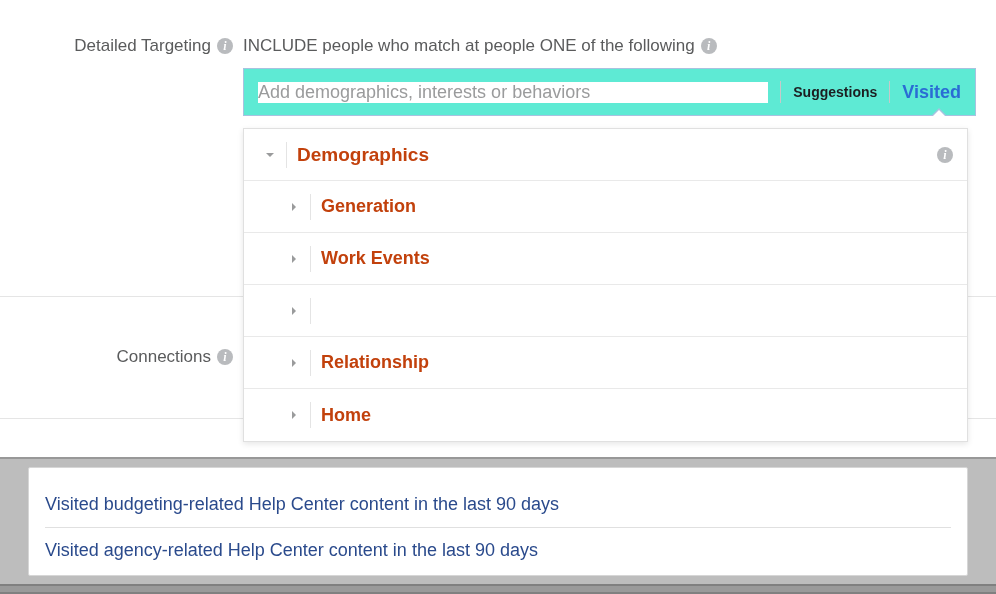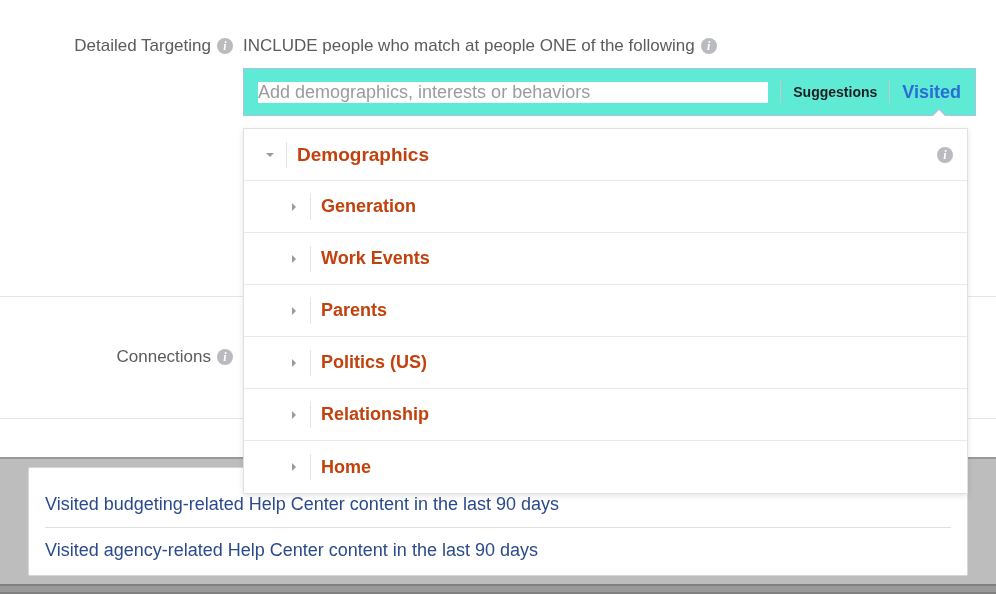--- a/index.html
+++ b/index.html
@@ -282,38 +282,28 @@
     <span class="dd-vsep"></span>
     <span class="dd-label">Work Events</span>
   </div>
   <div class="dd-row dd-indent">
     <span class="dd-chevron">
       <svg viewBox="0 0 10 10">
           <path d="M3 1 L7 5 L3 9 Z" fill="#9a9b9c"></path>
         </svg>
     </span>
     <span class="dd-vsep"></span>
-    <span class="dd-label">Parents</span>
   </div>
   <div class="dd-row dd-indent">
     <span class="dd-chevron">
       <svg viewBox="0 0 10 10">
           <path d="M3 1 L7 5 L3 9 Z" fill="#9a9b9c"></path>
         </svg>
     </span>
     <span class="dd-vsep"></span>
-    <span class="dd-label">Politics (US)</span>
-  </div>
-  <div class="dd-row dd-indent">
-    <span class="dd-chevron">
-      <svg viewBox="0 0 10 10">
-          <path d="M3 1 L7 5 L3 9 Z" fill="#9a9b9c"></path>
-        </svg>
-    </span>
-    <span class="dd-vsep"></span>
     <span class="dd-label">Relationship</span>
   </div>
   <div class="dd-row dd-indent" style="border-bottom:none;">
     <span class="dd-chevron">
       <svg viewBox="0 0 10 10">
           <path d="M3 1 L7 5 L3 9 Z" fill="#9a9b9c"></path>
         </svg>
     </span>
     <span class="dd-vsep"></span>
     <span class="dd-label">Home</span>

